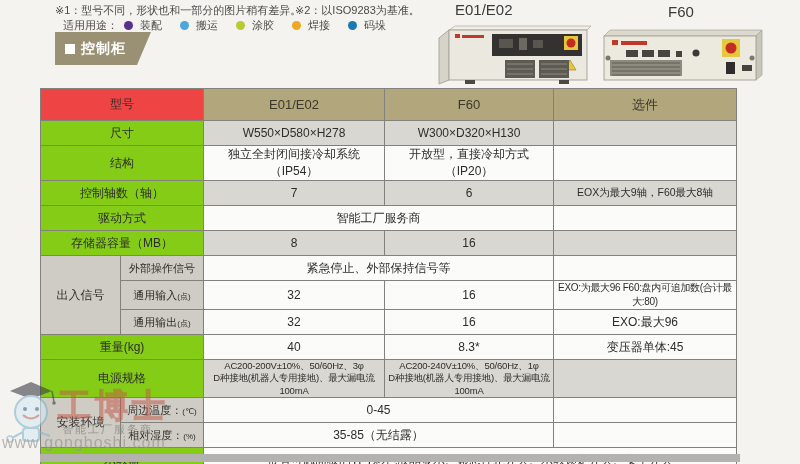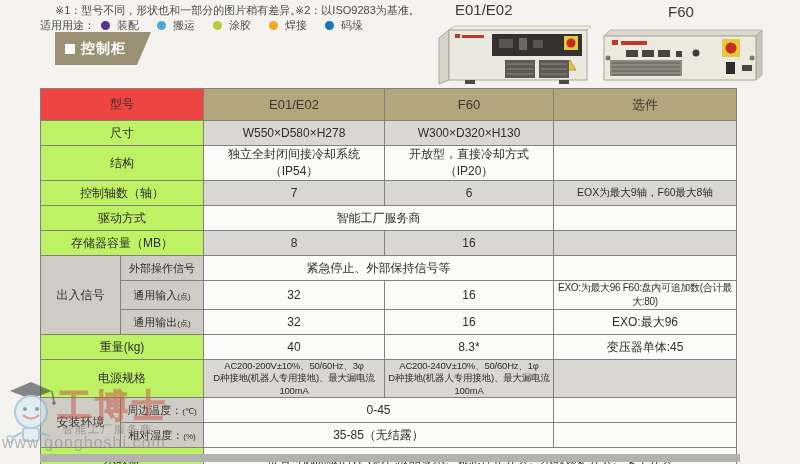--- a/index.html
+++ b/index.html
@@ -5,21 +5,21 @@
   html,body{margin:0;padding:0;}
   body{background:#e8e7e3;font-family:"Liberation Sans","DejaVu Sans",sans-serif;}
   .page{position:relative;width:800px;height:464px;background:#f4f3ef;overflow:hidden;color:#2e2d2a;padding-left:40px;}
   .right-margin{position:absolute;top:0;right:0;width:22px;height:100%;background:#f0efeb;border-left:1px solid #d8d7d3;}
   .next-section-bar{position:absolute;left:40px;top:454px;width:700px;height:8px;background:#b3b2ae;}
 
   .note{position:absolute;font-size:11px;color:#4a4a48;white-space:nowrap;}
   .note1{left:55px;top:3px;}
   .note2{left:295px;top:3px;}
 
-  .legend{position:absolute;left:40px;top:18px;display:flex;align-items:center;font-size:11px;color:#4a4a48;}
+  .legend{position:absolute;left:63px;top:18px;display:flex;align-items:center;font-size:11px;color:#4a4a48;}
   .legend-label{margin-right:6px;}
   .legend-item{display:flex;align-items:center;margin-right:18px;}
   .legend-dot{width:9px;height:9px;border-radius:50%;margin-right:7px;flex:0 0 auto;}
 
   .section-banner{position:absolute;left:55px;top:32px;width:96px;height:33px;background:#9a9175;
     clip-path:polygon(0 0,100% 0,calc(100% - 14px) 100%,0 100%);
     display:flex;align-items:center;padding-left:10px;box-sizing:border-box;}
   .banner-square{width:10px;height:10px;background:#ffffff;margin-right:6px;}
   .banner-text{color:#ffffff;font-size:14px;font-weight:bold;letter-spacing:1px;}
 
@@ -27,21 +27,21 @@
   .label-e{left:455px;top:1px;}
   .label-f{left:668px;top:3px;}
   .product-img{position:absolute;}
   .img-e{left:437px;top:22px;}
   .img-f{left:596px;top:27px;}
 
   table.spec{position:absolute;left:40px;top:88px;border-collapse:collapse;table-layout:fixed;
     font-size:12px;color:#2e2d2a;}
   table.spec td{border:1px solid #82817c;text-align:center;vertical-align:middle;padding:0 3px;overflow:hidden;}
   tr.r{height:25px;} tr.r-hdr{height:32px;} tr.r-power{height:30px;} tr.r-last{height:26px;}
-  td.lbl{background:#bef264;text-align:left;padding-left:24px;}
+  td.lbl{background:#84cc16;text-align:left;padding-left:24px;}
   td.grp{background:#cfccc5;text-align:center;padding-left:3px;}
   td.sub{background:#cfccc5;text-align:center;font-size:11px;}
   td.hdr{background:#b1a67c;color:#3d382b;font-size:13px;}
   td.hdr-lbl{background:#ef4444;text-align:left;padding-left:24px;}
   td.g{background:#d8d7d2;}
   td.w{background:#fbfbf9;}
   .unit{font-size:8px;}
   td.opt-med{font-size:10.5px;padding:0 2px;}
   td.opt-sm{font-size:10px;padding:0 1px;letter-spacing:-0.3px;}
   td.power-cell{font-size:9.5px;line-height:1.3;padding:0 1px;letter-spacing:-0.2px;}

